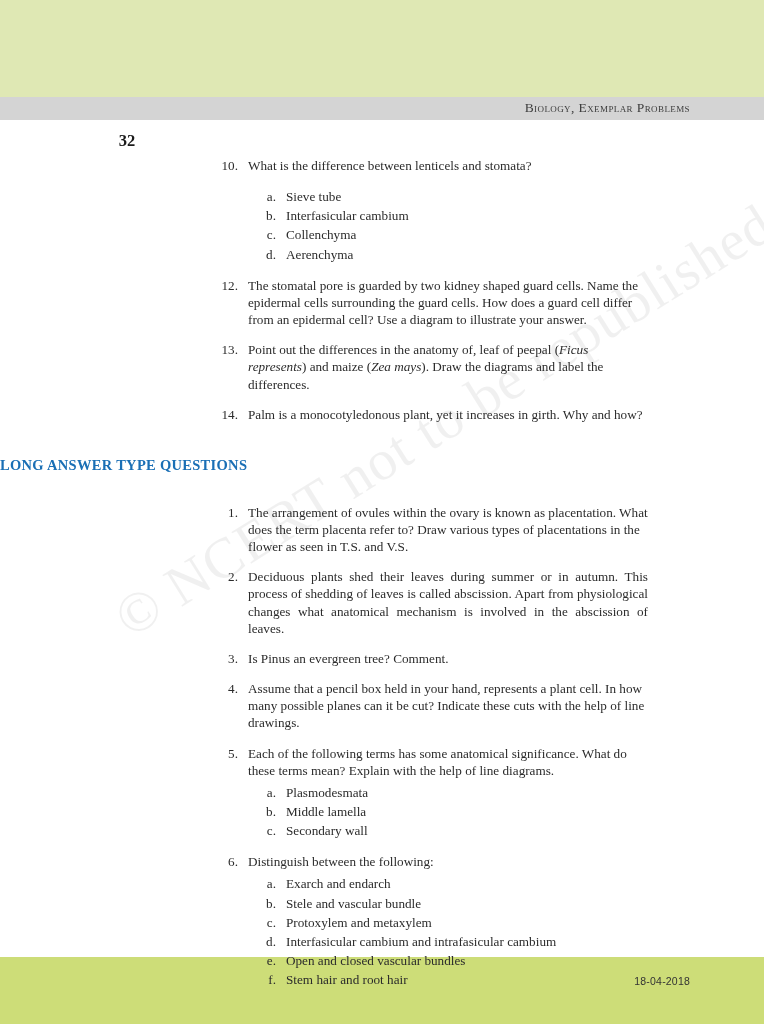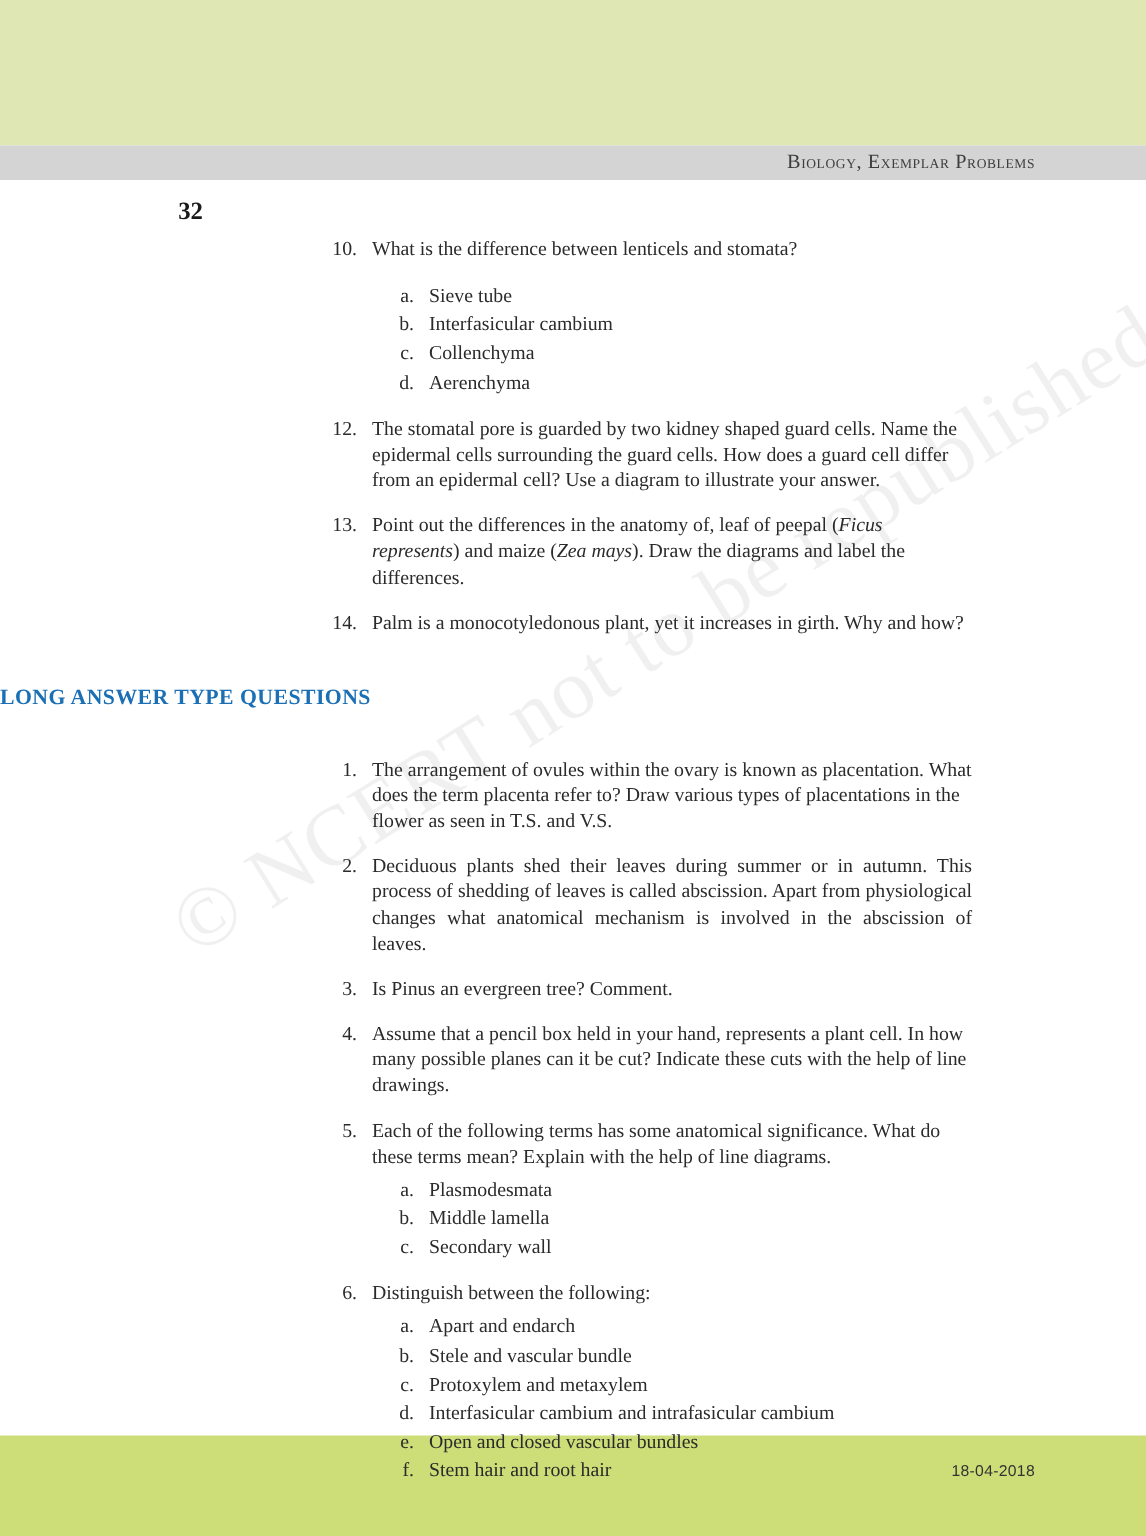--- a/index.html
+++ b/index.html
@@ -255,21 +255,21 @@
       <div class="sublist sub-block">
         <div class="subitem"><span class="sublabel">a.</span><span>Plasmodesmata</span></div>
         <div class="subitem"><span class="sublabel">b.</span><span>Middle lamella</span></div>
         <div class="subitem"><span class="sublabel">c.</span><span>Secondary wall</span></div>
       </div>
       <div class="q q-with-sub">
         <span class="qnum rightnum">6.</span>
         <span class="qtext">Distinguish between the following:</span>
       </div>
       <div class="sublist sub-block">
-        <div class="subitem"><span class="sublabel">a.</span><span>Apart  and endarch</span></div>
+        <div class="subitem"><span class="sublabel">a.</span><span>Exarch  and endarch</span></div>
         <div class="subitem"><span class="sublabel">b.</span><span>Stele and vascular bundle</span></div>
         <div class="subitem"><span class="sublabel">c.</span><span>Protoxylem and metaxylem</span></div>
         <div class="subitem"><span class="sublabel">d.</span><span>Interfasicular cambium and intrafasicular cambium</span></div>
         <div class="subitem"><span class="sublabel">e.</span><span>Open and closed vascular bundles</span></div>
         <div class="subitem"><span class="sublabel">f.</span><span>Stem hair and root hair</span></div>
       </div>
     </div>
 </div>
 
 <div class="footer-green"></div>

